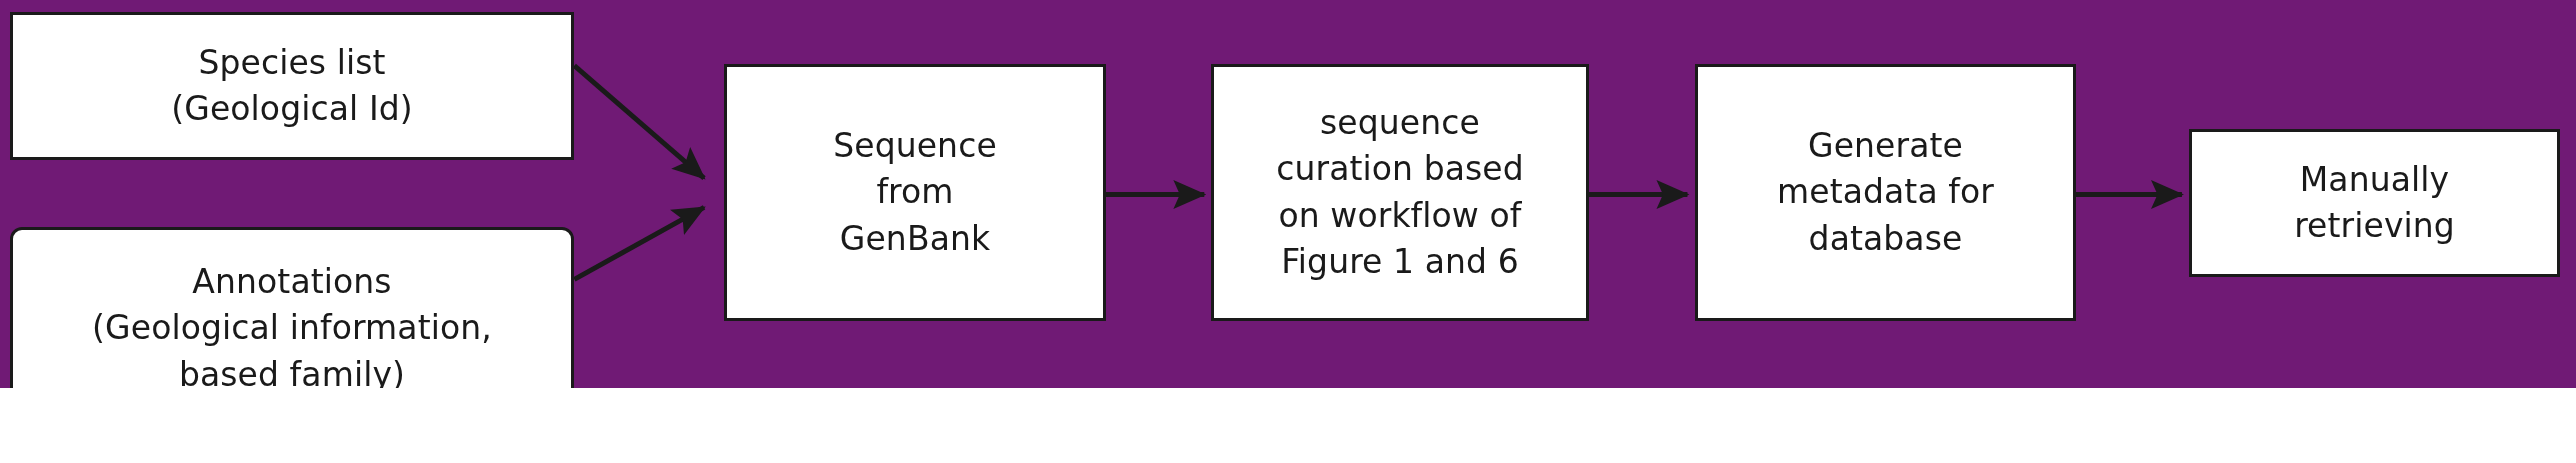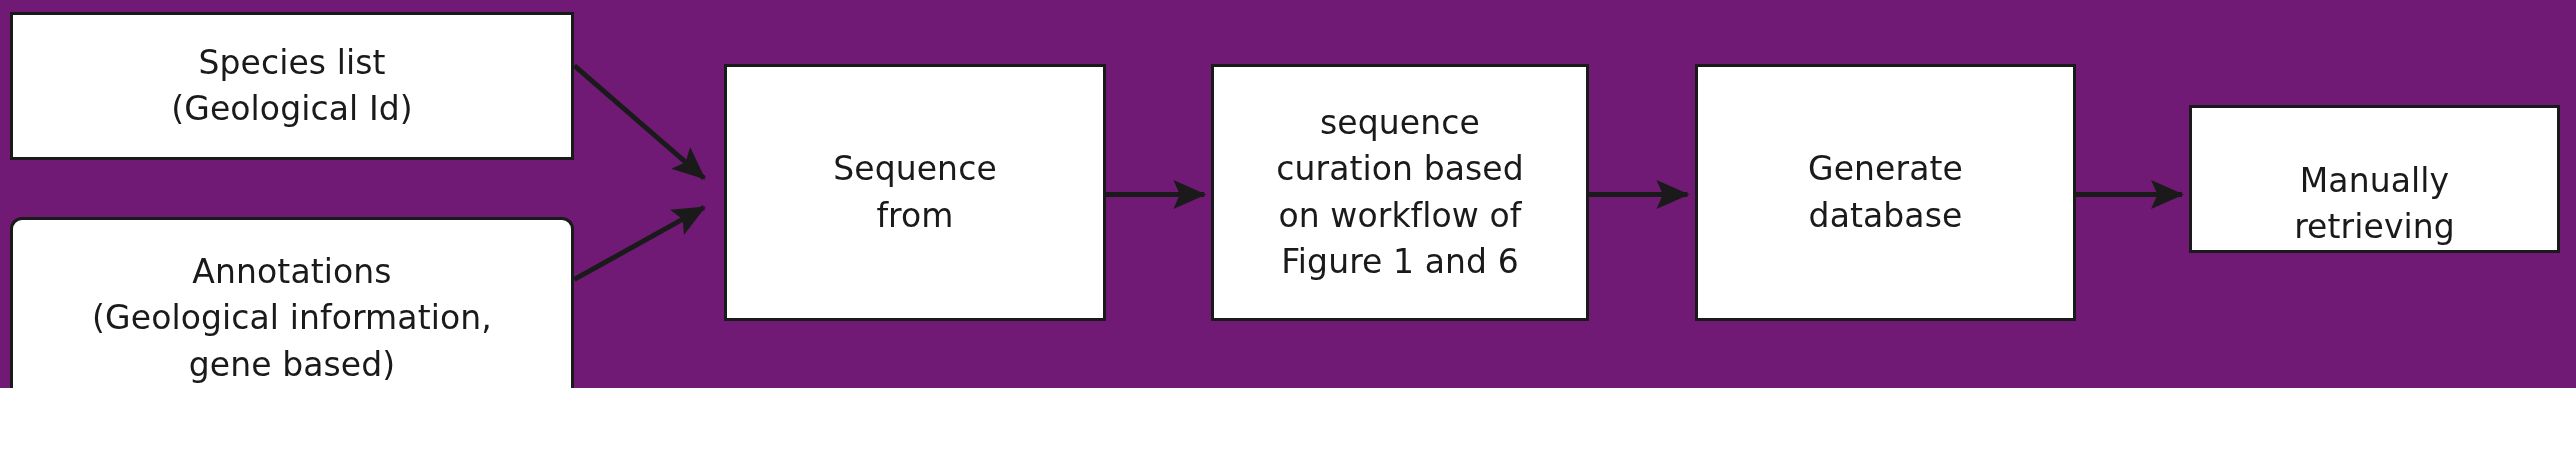--- a/index.html
+++ b/index.html
@@ -39,25 +39,25 @@
     letter-spacing: 0.1px;
     text-align: center;
     padding: 0 7.1px;
   }
   .node .line {
     display: block;
     white-space: nowrap;
   }
   
   #node-species-list      { left: 10px;   top: 12px;  width: 564px; height: 148px; }
-  #node-annotations       { left: 10px;   top: 217px; width: 564px; height: 203px; border-radius: 12px; }
+  #node-annotations       { left: 10px;   top: 227px; width: 564px; height: 203px; border-radius: 12px; }
   #node-sequence-retrieval{ left: 724px; top: 64px;  width: 382px; height: 257px; }
   #node-sequence-curation { left: 1211px; top: 64px;  width: 378px; height: 257px; }
   #node-generate-metadata { left: 1695px; top: 64px;  width: 381px; height: 257px; }
-  #node-manual-inspection { left: 2189px; top: 105px; width: 371px; height: 148px; justify-content: flex-end; }
+  #node-manual-inspection { left: 2189px; top: 129px; width: 371px; height: 148px; }
 </style>
 </head>
 <body>
 
 <div id="canvas">
 
   <svg class="flow-svg" viewBox="0 0 3615 651" xmlns="http://www.w3.org/2000/svg">
     <defs>
       <marker id="arrowhead" markerWidth="7" markerHeight="7" refX="6.2" refY="3.1" orient="auto" markerUnits="strokeWidth">
         <path d="M0,0.2 L6.6,3.1 L0,6.0 L1.3,3.1 Z" fill="#1a1a1a"></path>
@@ -76,37 +76,39 @@
   </svg>
 
   <div class="node" id="node-species-list">
     <span class="line">Species list</span>
     <span class="line">(Geological Id)</span>
   </div>
 
   <div class="node" id="node-annotations">
     <span class="line">Annotations</span>
     <span class="line">(Geological information,</span>
-    <span class="line">gene based)</span>
+    <span class="line">based family)</span>
   </div>
 
   <div class="node" id="node-sequence-retrieval">
     <span class="line">Sequence</span>
     <span class="line">from</span>
+    <span class="line">GenBank</span>
   </div>
 
   <div class="node" id="node-sequence-curation">
     <span class="line">sequence</span>
     <span class="line">curation based</span>
     <span class="line">on workflow of</span>
     <span class="line">Figure 1 and 6</span>
   </div>
 
   <div class="node" id="node-generate-metadata">
     <span class="line">Generate</span>
+    <span class="line">metadata for</span>
     <span class="line">database</span>
   </div>
 
   <div class="node" id="node-manual-inspection">
     <span class="line">Manually</span>
     <span class="line">retrieving</span>
   </div>
 
 </div>
 

